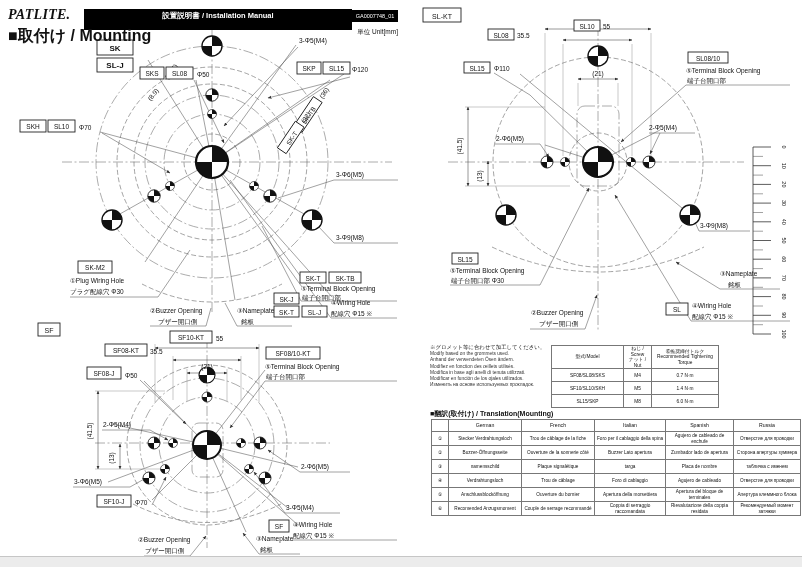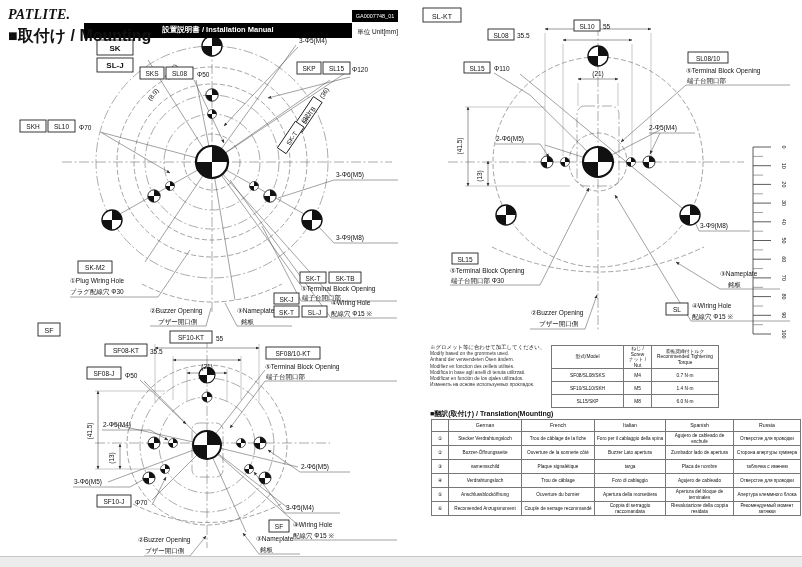--- a/index.html
+++ b/index.html
@@ -2,21 +2,21 @@
 <html><head>
 <meta charset="utf-8">
 <style>
   html,body{margin:0;padding:0}
   body{width:802px;height:567px;background:#fff;position:relative;overflow:hidden;
        font-family:"Liberation Sans",sans-serif;color:#111}
   .abs{position:absolute}
   
   .logo{left:8px;top:7px;font-family:"Liberation Serif",serif;font-style:italic;font-weight:bold;
         font-size:14px;letter-spacing:.3px}
-  .titlebar{left:84px;top:23px;width:268px;height:15px;background:#000;color:#fff;
+  .titlebar{left:84px;top:9px;width:268px;height:21px;background:#000;color:#fff;
             font-size:7.5px;font-weight:bold;text-align:center;line-height:13px}
   .gabox{left:352px;top:10px;width:46px;height:12px;background:#000;color:#fff;
          font-size:5.5px;text-align:center;line-height:12px}
   .sectitle{left:8px;top:26px;font-size:16px;font-weight:bold}
   .unit{left:320px;top:28px;width:78px;font-size:6.5px;text-align:right}
   
   svg{position:absolute;left:0;top:0}
   svg text{font-family:"Liberation Sans",sans-serif;fill:#111;font-size:6.5px}
   .mid{text-anchor:middle}
   .s8{font-size:8px;font-weight:bold}

